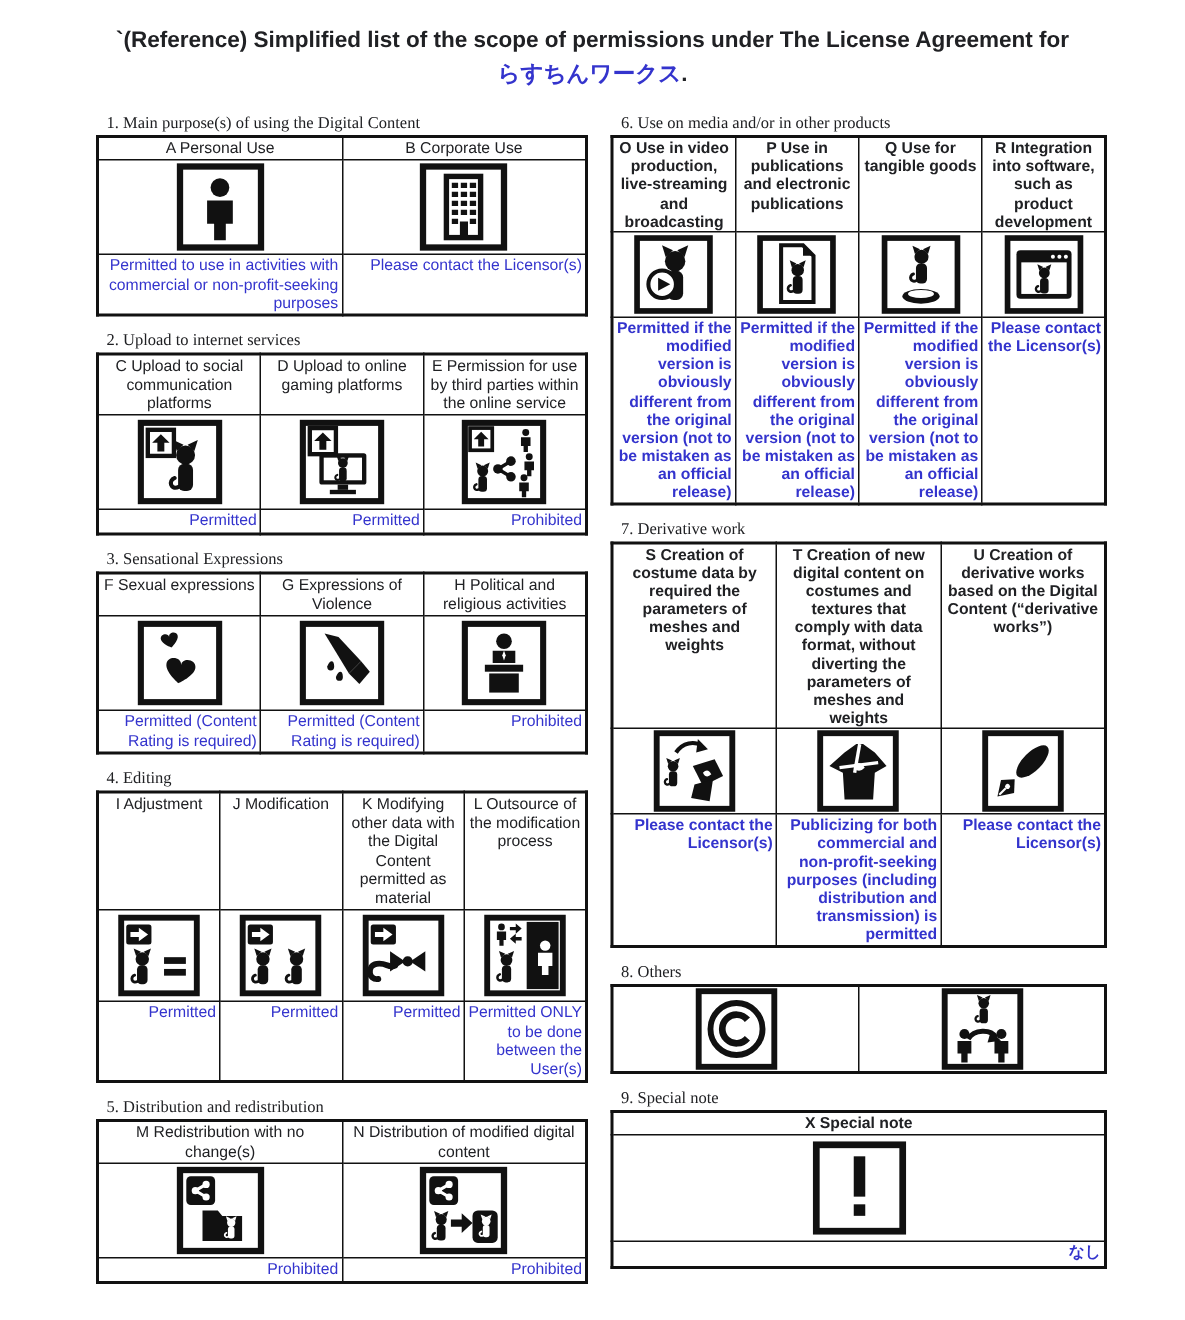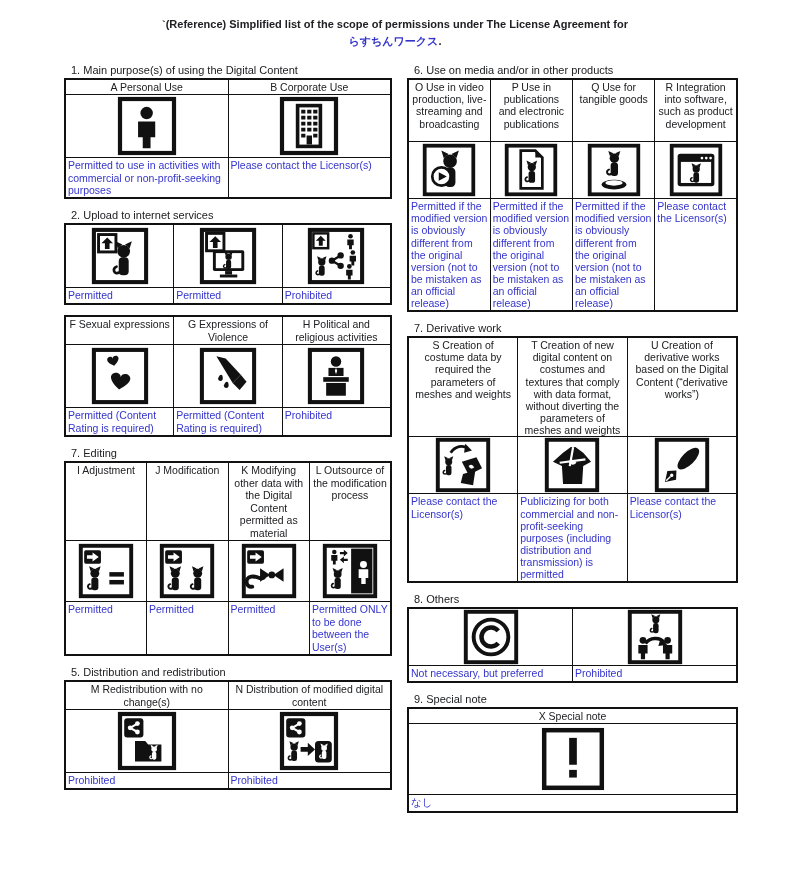--- a/index.html
+++ b/index.html
@@ -1,30 +1,30 @@
 <!DOCTYPE html>
 <html><head>
 <meta charset="utf-8">
 <style>
   html,body{margin:0;padding:0;background:#fff;}
   body{width:790px;height:880px;overflow:hidden;font-family:"Liberation Sans",sans-serif;color:#202124;}
-  .title-block{padding-top:16px;text-align:center;font-weight:700;font-size:11px;line-height:1.5;}
+  .title-block{padding-top:16px;text-align:center;font-weight:700;font-size:15px;line-height:1.5;}
   .title-block .l34{max-width:690px;margin:0 auto;}
   .jp{color:#3434cd;}
   .cols{display:flex;align-items:flex-start;margin-top:15px;}
   .col-l{width:328px;margin-left:64px;}
   .col-r{width:331px;margin-left:15px;}
   .section{margin-bottom:10px;}
-  .sec-label{font-size:11px;margin:0 0 2px 7px;}
+  .sec-label{font-size:11px;margin:0 0 2px 7px;font-family:Liberation Serif, serif;}
   table{border-collapse:collapse;width:100%;table-layout:fixed;border:2px solid #111;padding-left:36px;}
   td{border:1px solid #111;padding:0;}
   td.hd{font-size:10.5px;line-height:1.2;text-align:center;vertical-align:top;padding:1px 3px 0;}
   td.ic{text-align:center;vertical-align:middle;}
-  td.st{font-size:10.5px;line-height:1.2;text-align:left;vertical-align:top;color:#3434cd;padding:1px 2px 0;}
-  .col-r td.hd,.col-r td.st{line-height:1.16;}
+  td.st{font-size:10.5px;line-height:1.2;text-align:right;vertical-align:top;color:#3434cd;padding:1px 2px 0;}
+  .col-r td.hd,.col-r td.st{line-height:1.16;font-weight:bold;}
   .pict{display:inline-block;vertical-align:middle;color:#111;}
   .t1 td.hd{height:13px}.t1 td.ic{height:62px}.t1 td.st{height:38px}.t1 .pict{width:60px;height:60px}
   .t2 td.hd{height:38px}.t2 td.ic{height:62px}.t2 td.st{height:14px}.t2 .pict{width:58px;height:58px}
   .t3 td.hd{height:26px}.t3 td.ic{height:62px}.t3 td.st{height:26px}.t3 .pict{width:58px;height:58px}
   .t4 td.hd{height:76px}.t4 td.ic{height:60px}.t4 td.st{height:51px}.t4 .pict{width:56px;height:56px}
   .t5 td.hd{height:26px}.t5 td.ic{height:62px}.t5 td.st{height:14px}.t5 .pict{width:60px;height:60px}
   .t6 td.hd{height:60px}.t6 td.ic{height:56px}.t6 td.st{height:110px}.t6 .pict{width:54px;height:54px}
   .t7 td.hd{height:97px}.t7 td.ic{height:56px}.t7 td.st{height:84px}.t7 .pict{width:56px;height:56px}
   .t8 td.hd{height:26px}.t8 td.ic{height:56px}.t8 td.st{height:14px}.t8 .pict{width:56px;height:56px}
   .t9 td.hd{height:13px}.t9 td.ic{height:70px}.t9 td.st{height:15px}.t9 .pict{width:64px;height:64px}
@@ -270,20 +270,25 @@
           <td class="st">Please contact the Licensor(s)</td>
         </tr>
       </tbody>
         </table>
     </div>
 
     <div class="section">
       <div class="sec-label">2. Upload to internet services</div>
       <table class="t2">
         <tbody>
+            <tr>
+          <td class="hd">C Upload to social communication platforms</td>
+          <td class="hd">D Upload to online gaming platforms</td>
+          <td class="hd">E Permission for use by third parties within the online service</td>
+        </tr>
         <tr>
           <td class="ic"><svg class="pict" viewBox="0 0 100 100">
                   <use href="#sym-upload-cat"></use>
                 </svg></td>
           <td class="ic"><svg class="pict" viewBox="0 0 100 100">
                   <use href="#sym-upload-monitor"></use>
                 </svg></td>
           <td class="ic"><svg class="pict" viewBox="0 0 100 100">
                   <use href="#sym-share-users"></use>
                 </svg></td>
@@ -291,20 +296,21 @@
         <tr>
           <td class="st">Permitted</td>
           <td class="st">Permitted</td>
           <td class="st">Prohibited</td>
         </tr>
       </tbody>
         </table>
     </div>
 
     <div class="section">
+      <div class="sec-label">3. Sensational Expressions</div>
       <table class="t3">
         <tbody>
             <tr>
           <td class="hd">F Sexual expressions</td>
           <td class="hd">G Expressions of Violence</td>
           <td class="hd">H Political and religious activities</td>
         </tr>
         <tr>
           <td class="ic"><svg class="pict" viewBox="0 0 100 100">
                   <use href="#sym-hearts"></use>
@@ -319,21 +325,21 @@
         <tr>
           <td class="st">Permitted (Content Rating is required)</td>
           <td class="st">Permitted (Content Rating is required)</td>
           <td class="st">Prohibited</td>
         </tr>
       </tbody>
         </table>
     </div>
 
     <div class="section">
-      <div class="sec-label">7. Editing</div>
+      <div class="sec-label">4. Editing</div>
       <table class="t4">
         <tbody>
             <tr>
           <td class="hd">I Adjustment</td>
           <td class="hd">J Modification</td>
           <td class="hd">K Modifying other data with the Digital Content permitted as material</td>
           <td class="hd">L Outsource of the modification process</td>
         </tr>
         <tr>
           <td class="ic"><svg class="pict" viewBox="0 0 100 100">
@@ -455,24 +461,20 @@
       <table class="t8">
         <tbody>
         <tr>
           <td class="ic"><svg class="pict" viewBox="0 0 100 100">
                   <use href="#sym-copyright"></use>
                 </svg></td>
           <td class="ic"><svg class="pict" viewBox="0 0 100 100">
                   <use href="#sym-assign"></use>
                 </svg></td>
         </tr>
-        <tr>
-          <td class="st">Not necessary, but preferred</td>
-          <td class="st">Prohibited</td>
-        </tr>
       </tbody>
         </table>
     </div>
 
     <div class="section">
       <div class="sec-label">9. Special note</div>
       <table class="t9">
         <tbody>
             <tr>
           <td class="hd">X Special note</td>

